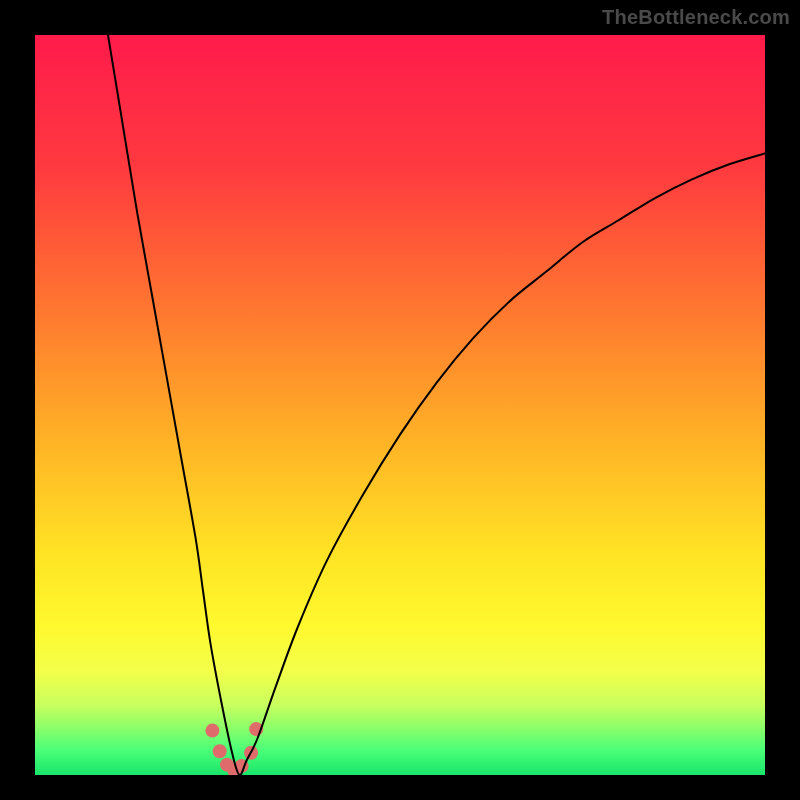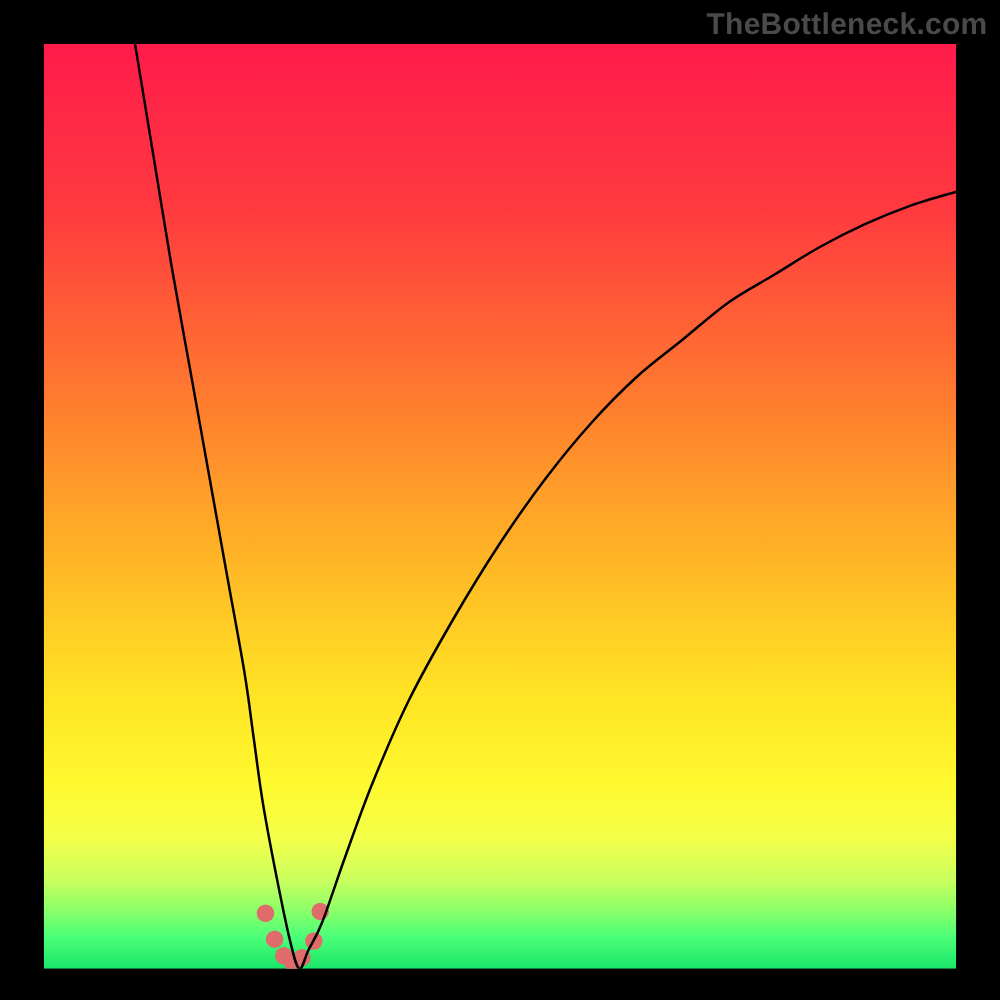--- a/index.html
+++ b/index.html
@@ -17,21 +17,21 @@
     left: 0;
     width: 800px;
     height: 800px;
     background: #000;
   }
   .watermark {
     position: absolute;
     top: 6px;
     right: 10px;
     color: #4a4a4a;
-    font-size: 24px;
+    font-size: 20px;
     font-weight: 600;
     letter-spacing: 0.2px;
     user-select: none;
   }
   .plot {
     position: absolute;
     left: 35px;
     top: 35px;
     width: 730px;
     height: 740px;

